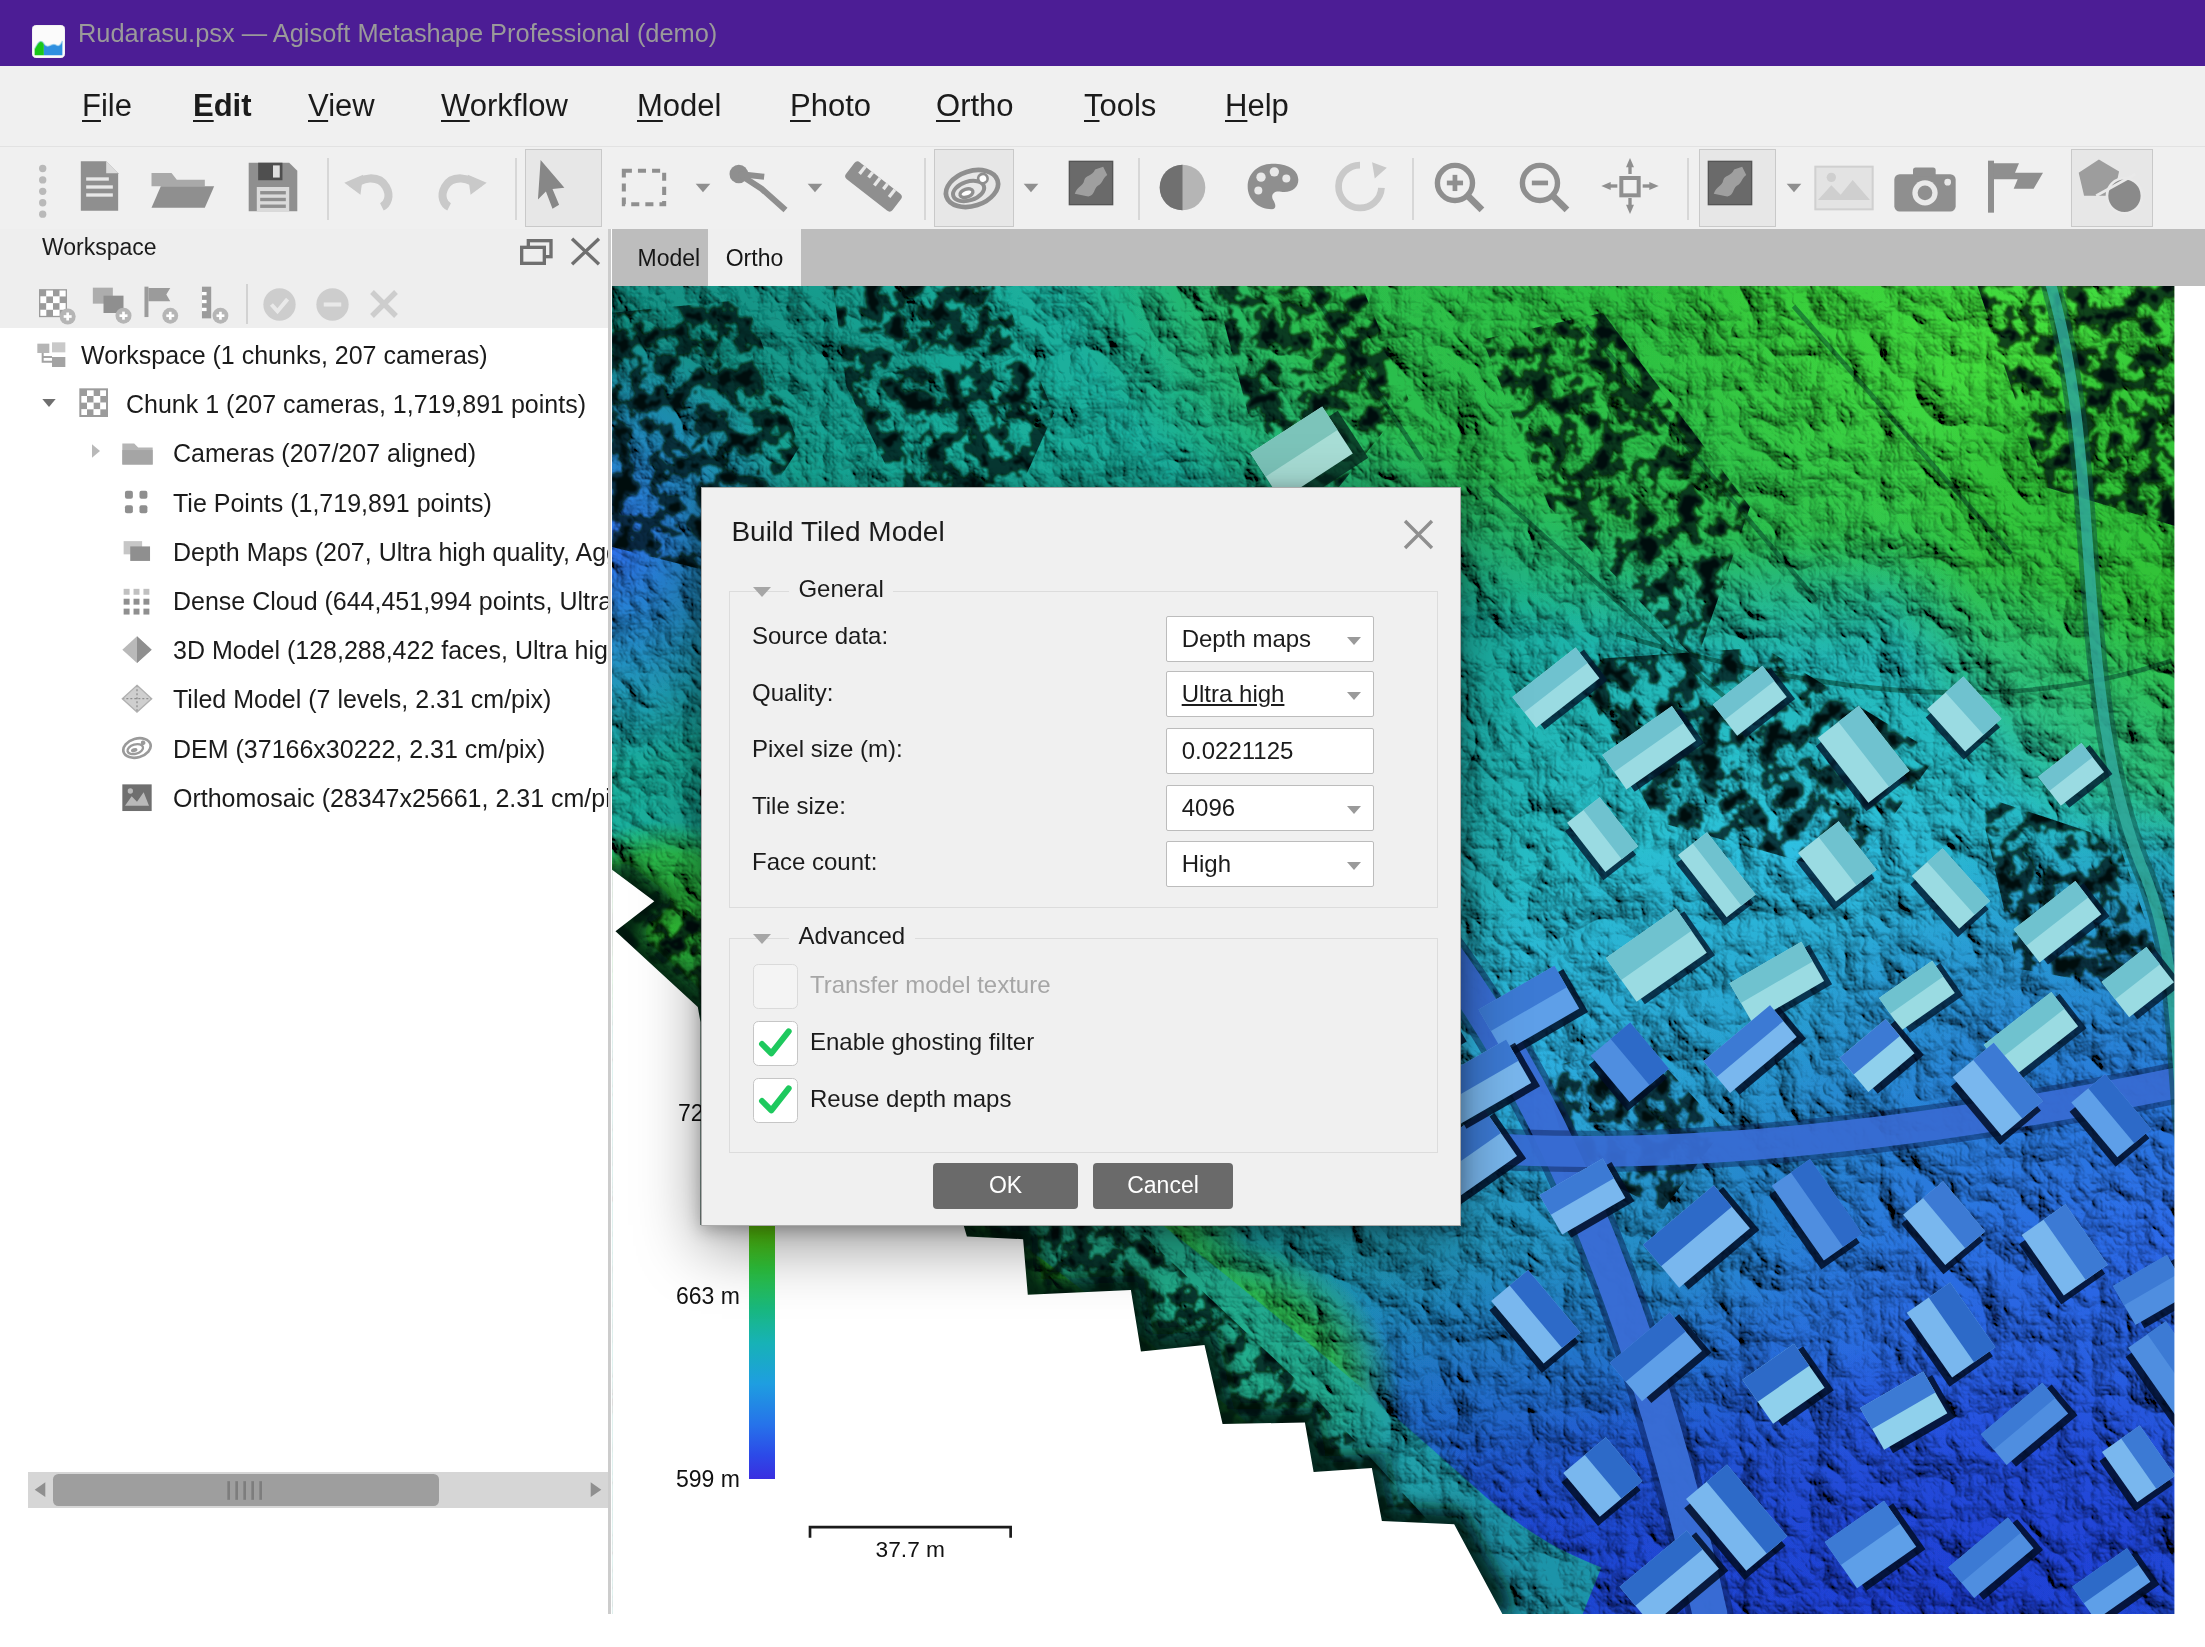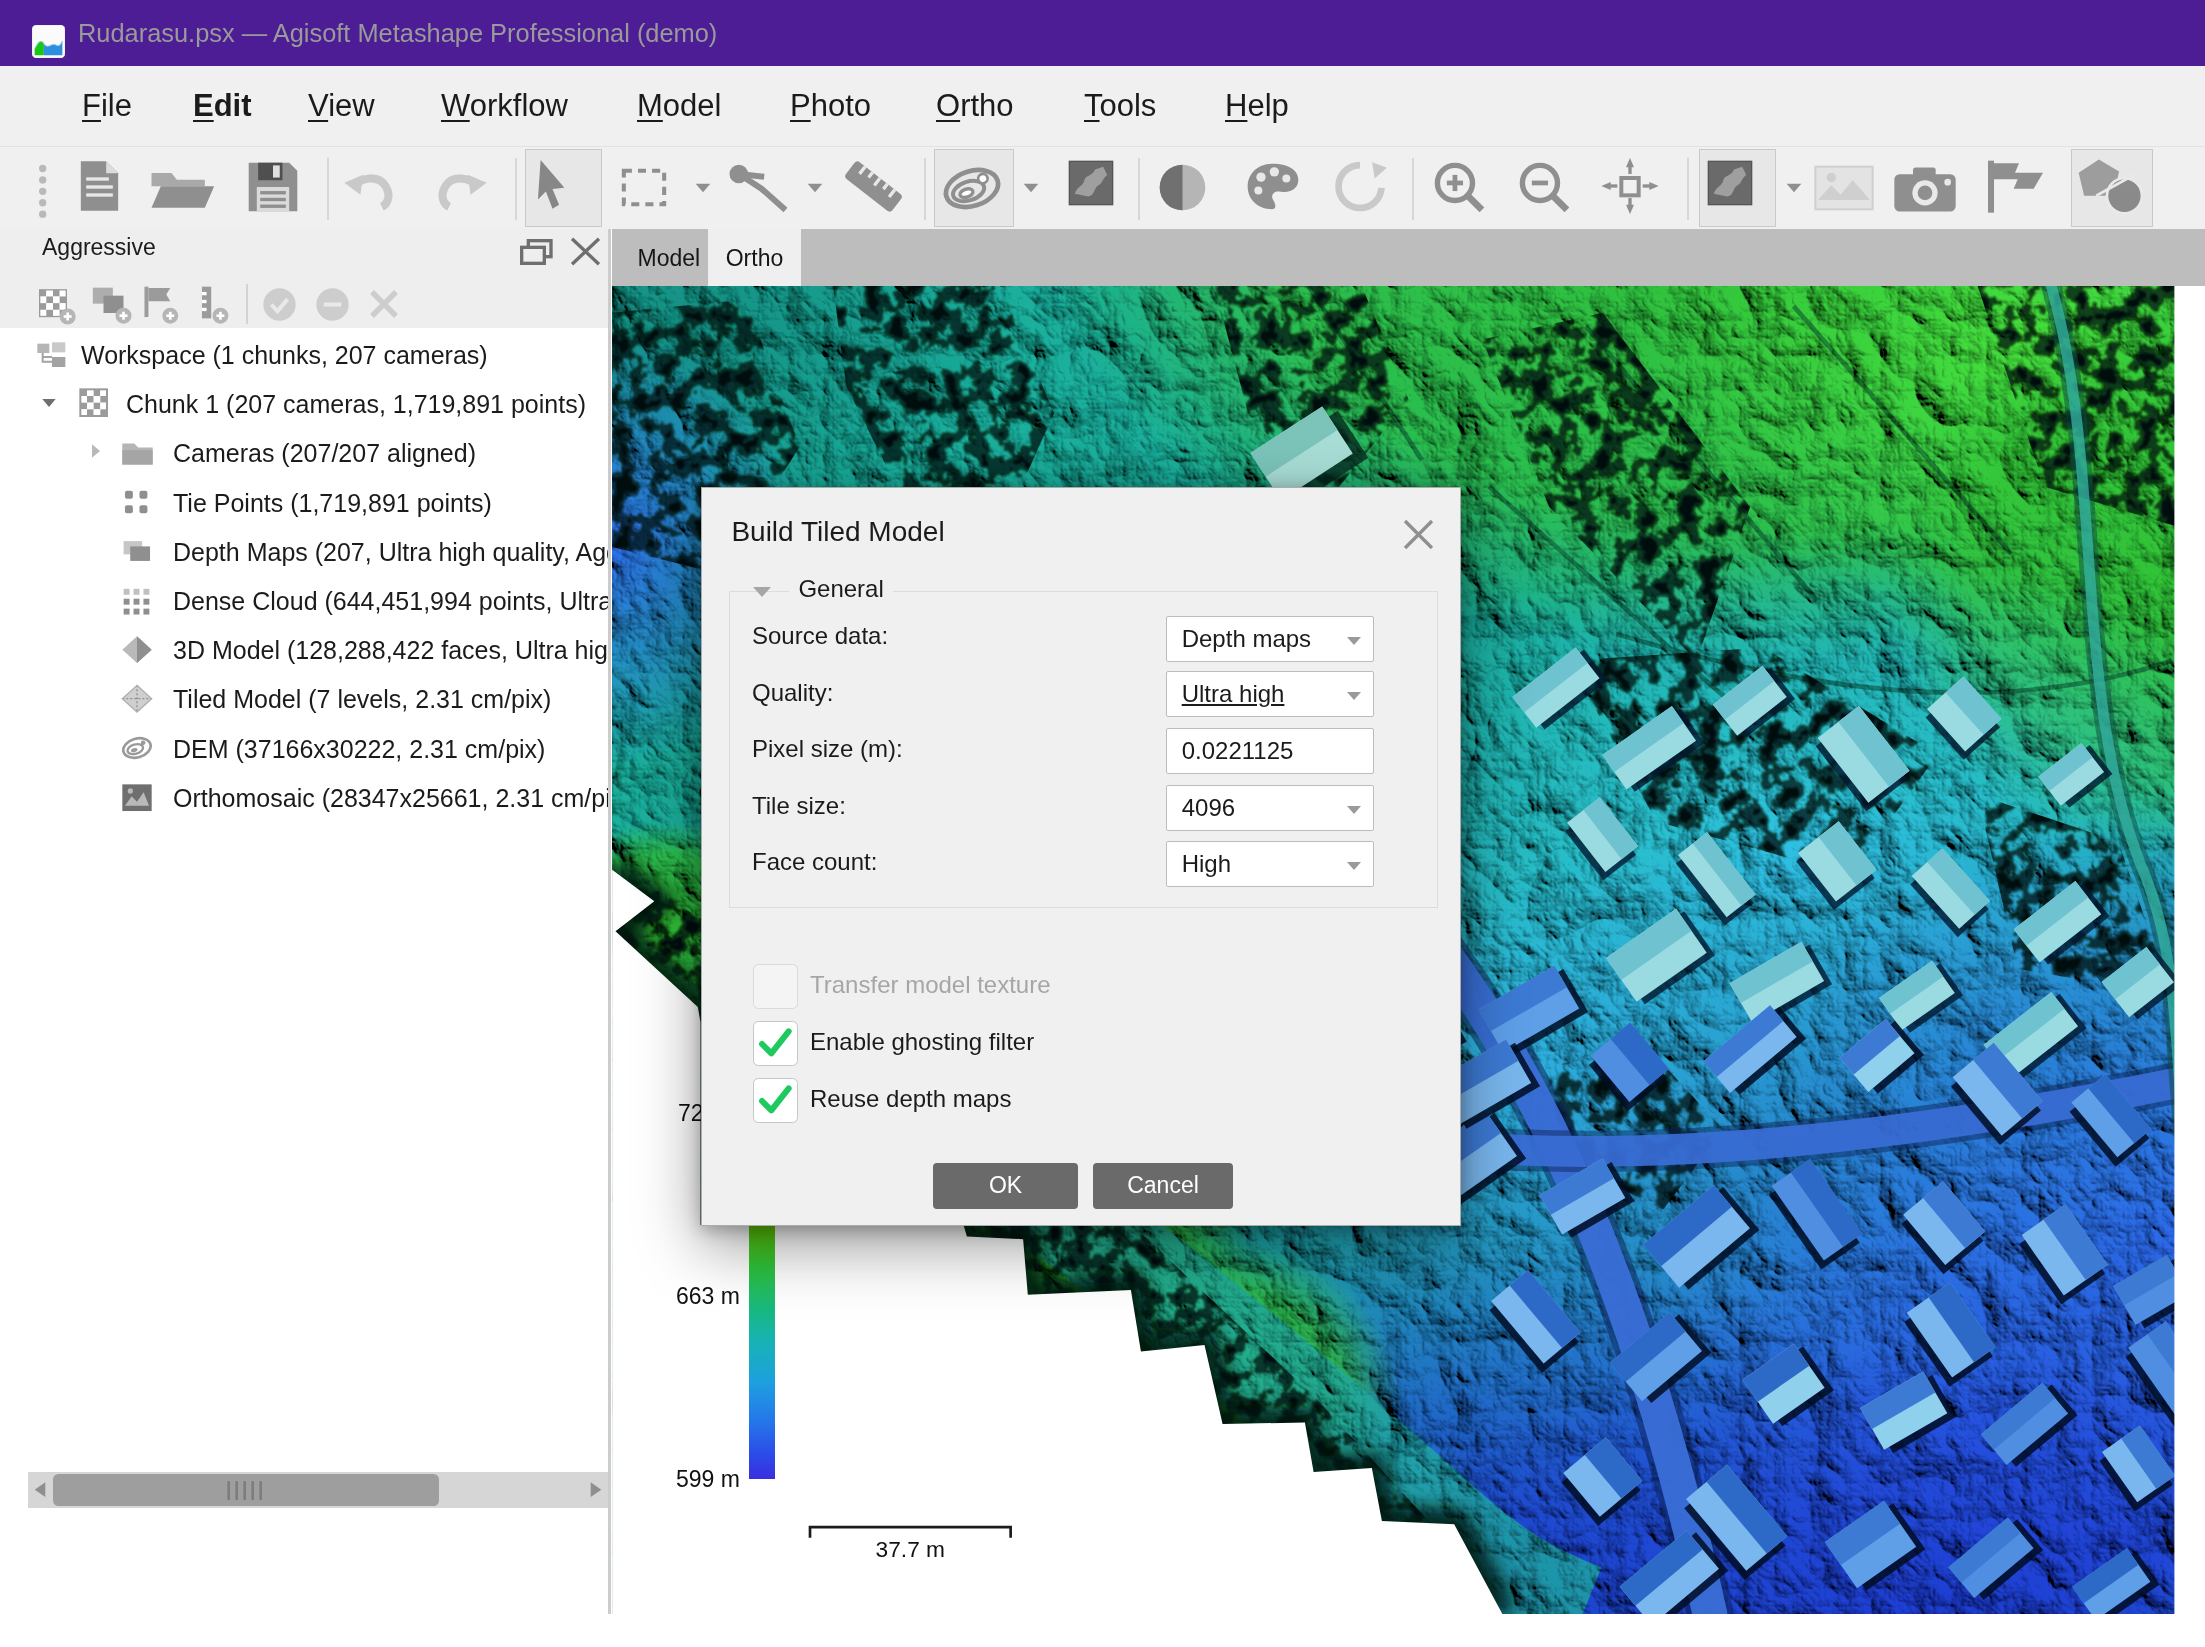--- a/index.html
+++ b/index.html
@@ -240,21 +240,21 @@
       </svg>
 <svg style="position:absolute;left:2076px;top:11.4px" width="70" height="58" viewBox="0 0 104 86">
         <polygon points="34,2 64,20 56,56 12,56 4,22" fill="#9d9d9d"></polygon>
         <circle cx="72" cy="56" r="26" fill="#8a8a8a" stroke="#e9e9e9" stroke-width="4"></circle>
         <line x1="30" y1="56" x2="88" y2="24" stroke="#e9e9e9" stroke-width="4"></line>
       </svg>
 </div>
 </div>
 
 <div class="abs" id="panelhead">
-  <div class="abs" id="paneltitle">Aggressive</div>
+  <div class="abs" id="paneltitle">Workspace</div>
   <div id="panelicons">
 <svg style="position:absolute;left:519px;top:8.7px" width="40" height="28" viewBox="0 0 60 42">
         <rect x="14" y="4" width="34" height="24" fill="none" stroke="#6f6f6f" stroke-width="5"></rect>
         <rect x="4" y="14" width="34" height="24" fill="#eeeeee" stroke="#6f6f6f" stroke-width="5"></rect>
       </svg>
 <svg style="position:absolute;left:568px;top:7.4px" width="35" height="31" viewBox="0 0 52 46">
         <path d="M6 4 L46 42 M46 4 L6 42" stroke="#6f6f6f" stroke-width="5"></path>
       </svg>
 <svg style="position:absolute;left:37px;top:58px" width="40" height="39" viewBox="0 0 60 58">
         <g>
@@ -853,20 +853,24 @@
   <div class="combo" style="top:297px;">
       <span>4096</span>
       <i class="carrow"></i>
     </div>
   <div class="dlabel" style="top:360px;">Face count:</div>
   <div class="combo" style="top:353px;">
       <span>High</span>
       <i class="carrow"></i>
     </div>
 
+  <div class="group" style="top:450px;height:215px;">
+    <div class="gtri"></div>
+    <div class="grouplab">Advanced</div>
+  </div>
   <div class="cbox dis" style="top:476px;"></div>
   <div class="cblabel" style="top:483px;color:#a6a6a6;">Transfer model texture</div>
   <div class="cbox" style="top:533px;">
     <svg width="42" height="42" viewBox="0 0 63 63">
         <path d="M 12 33 L 26 47 L 52 14" stroke="#1ec95e" stroke-width="9" fill="none" stroke-linecap="round" stroke-linejoin="round"></path>
       </svg>
   </div>
   <div class="cblabel" style="top:540px;">Enable ghosting filter</div>
   <div class="cbox" style="top:590px;">
     <svg width="42" height="42" viewBox="0 0 63 63">

